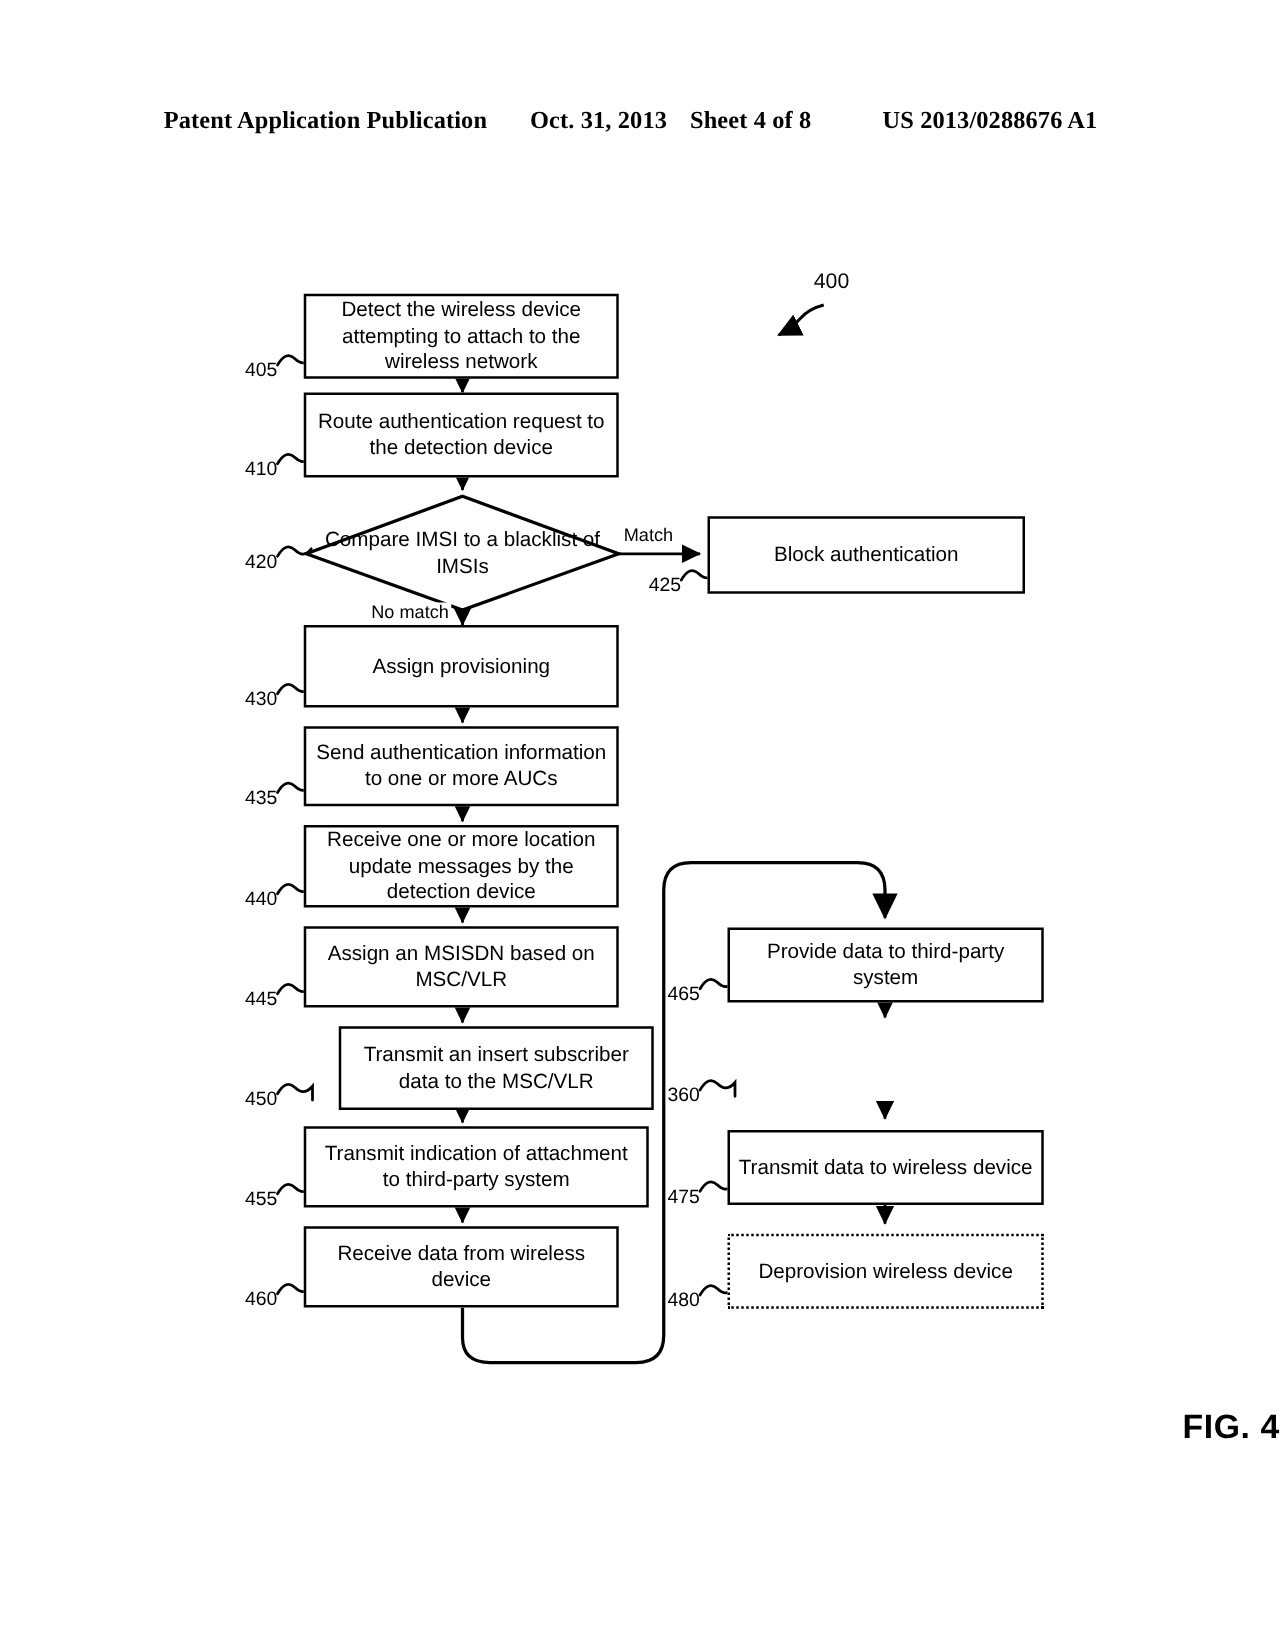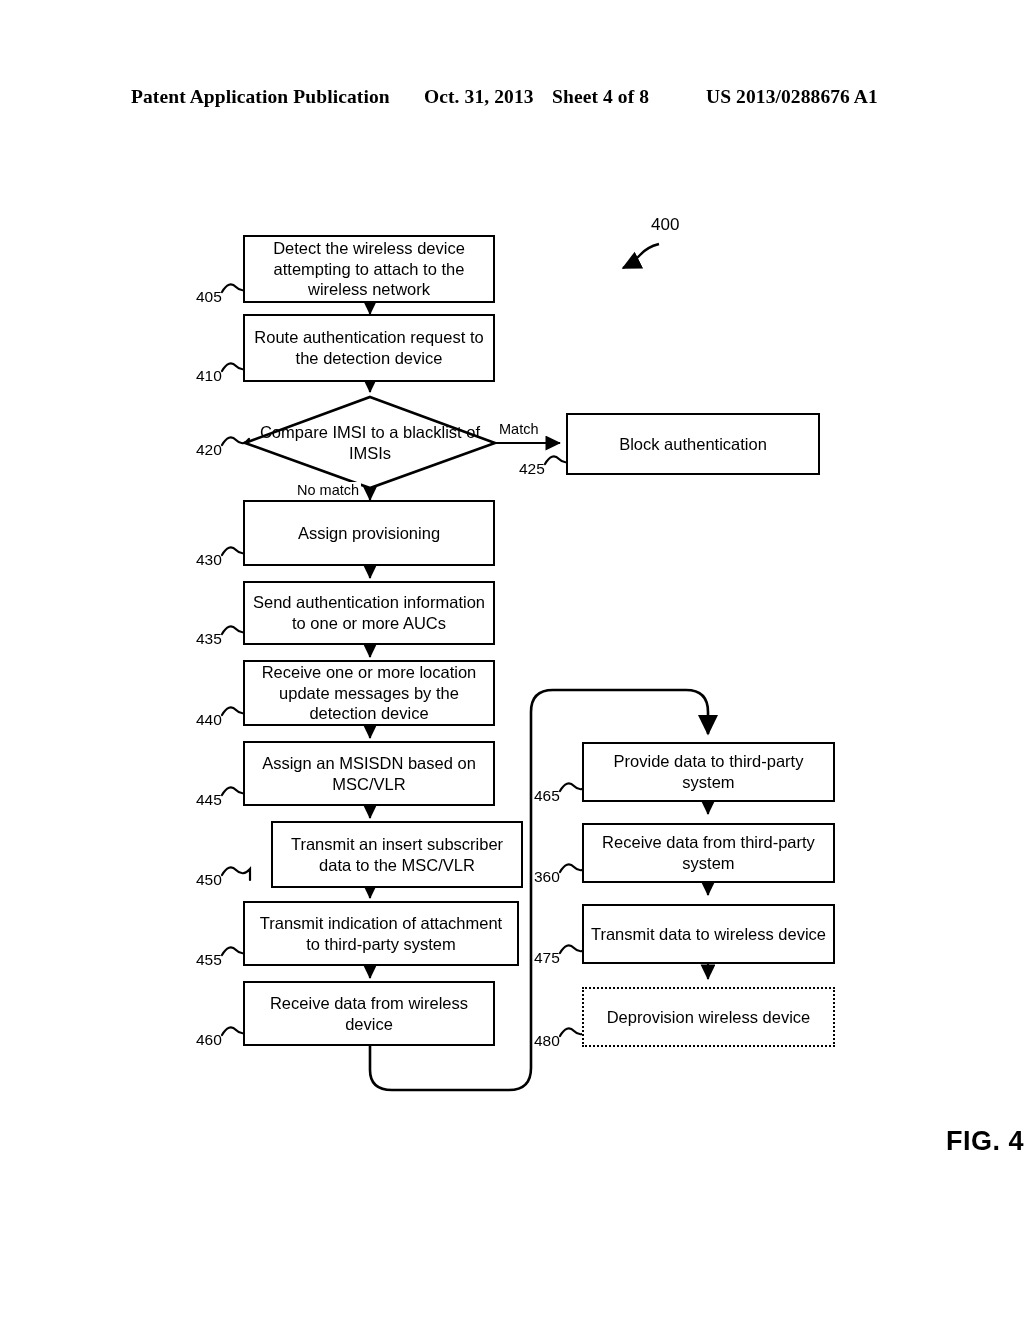--- a/index.html
+++ b/index.html
@@ -263,23 +263,20 @@
     </div>
 
     <div class="node" style="left:243px; top:981px; width:252px; height:65px;">
       <span class="txt">Receive data from wireless device</span>
     </div>
 
     <div class="node" style="left:582px; top:742px; width:253px; height:60px;">
       <span class="txt">Provide data to third-party system</span>
     </div>
 
-    <div class="node" style="left:582px; top:823px; width:253px; height:60px;">
-      <span class="txt">Receive data from third-party system</span>
-    </div>
 
     <div class="node" style="left:582px; top:904px; width:253px; height:60px;">
       <span class="txt">Transmit data to wireless device</span>
     </div>
 
     <div class="node dotted" style="left:582px; top:987px; width:253px; height:60px;">
       <span class="txt">Deprovision wireless device</span>
     </div>
 
     <div class="edge-label" style="left:497px; top:421px;">Match</div>

